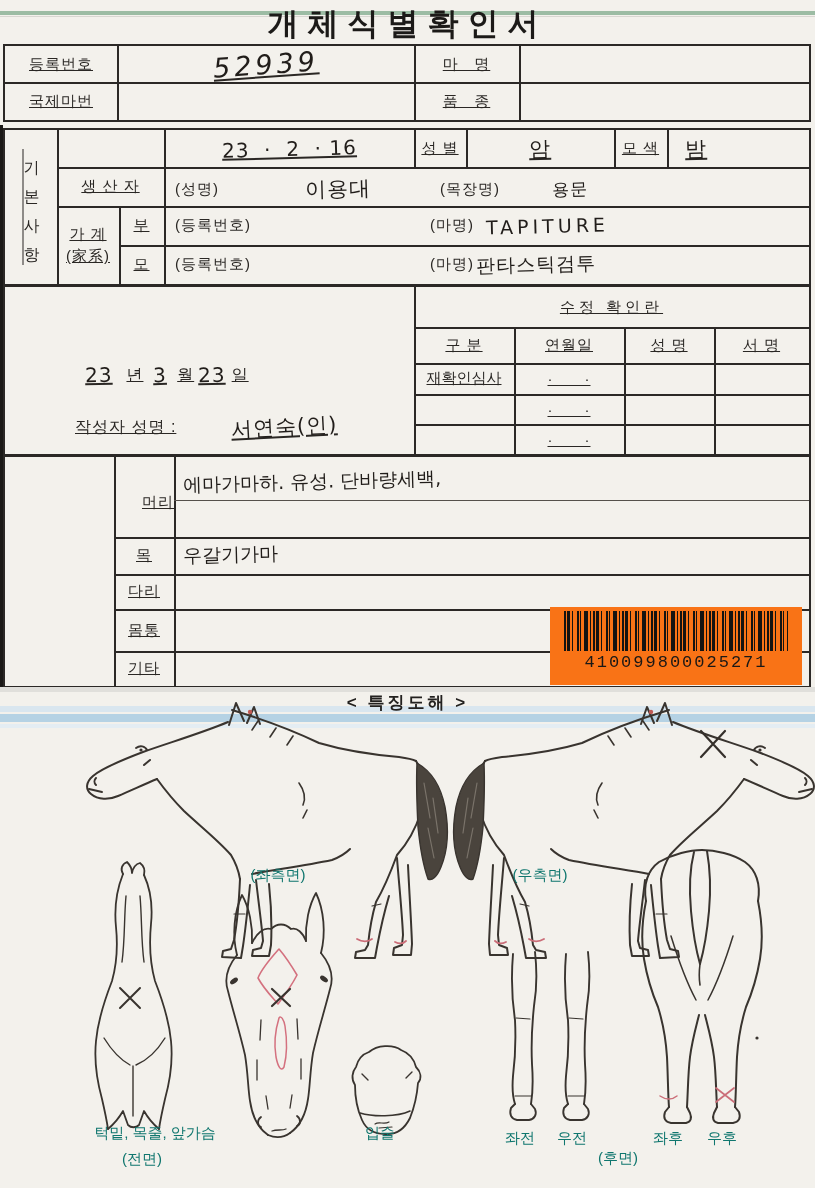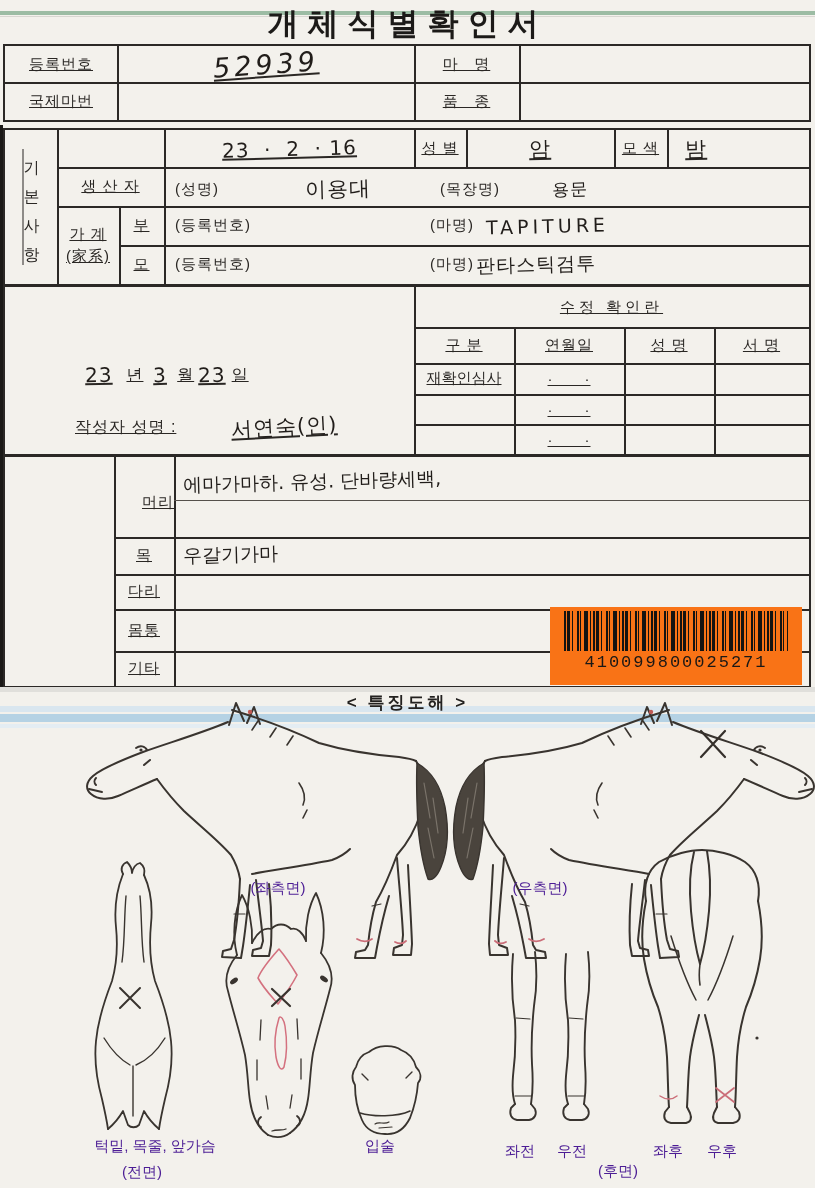--- a/index.html
+++ b/index.html
@@ -14,21 +14,21 @@
   .hline{position:absolute;height:2px;background:#2b2826;}
   .thin{background:#55504b;height:1px;}
   .hw{font-family:"DejaVu Sans",sans-serif;color:#211d1a;transform:rotate(-1.5deg);}
   .hw-num{font-style:italic;font-size:27px;letter-spacing:4px;transform:rotate(-4deg);}
   .sig{font-size:21px;transform:rotate(-3deg);}
   .vert{writing-mode:vertical-rl;text-orientation:upright;letter-spacing:13px;font-size:16px;}
   .title{position:absolute;top:3px;left:0;width:100%;text-align:center;font-size:31px;
          font-weight:bold;letter-spacing:9px;color:#1c1a18;}
   .dgtitle{position:absolute;top:691px;left:0;width:100%;text-align:center;font-size:17px;
          font-weight:bold;letter-spacing:3px;color:#23211f;z-index:5;}
-  .dlabel{position:absolute;font-size:15px;color:#4c1d95;transform:translateX(-50%);white-space:pre;z-index:6;margin-top:13px;}
+  .dlabel{position:absolute;font-size:15px;color:#0f766e;transform:translateX(-50%);white-space:pre;z-index:6;}
   .band{position:absolute;left:0;width:815px;}
   .barcode{position:absolute;left:545px;top:150px;width:252px;height:78px;background:#f97316;z-index:3;}
   .bars{height:40px;margin:4px 14px 0 14px;
     background:repeating-linear-gradient(90deg,#151311 0 2px,transparent 2px 3px,#151311 3px 6px,
     transparent 6px 8px,#151311 8px 9px,transparent 9px 13px,#151311 13px 15px,transparent 15px 16px,
     #151311 16px 17px,transparent 17px 20px,#151311 20px 24px,transparent 24px 26px,#151311 26px 27px,transparent 27px 29px);}
   .bcnum{text-align:center;font-family:"Liberation Mono","DejaVu Sans Mono",monospace;
          font-size:17px;letter-spacing:2px;color:#1a1816;margin-top:2px;}
   svg{position:absolute;}
 </style>

